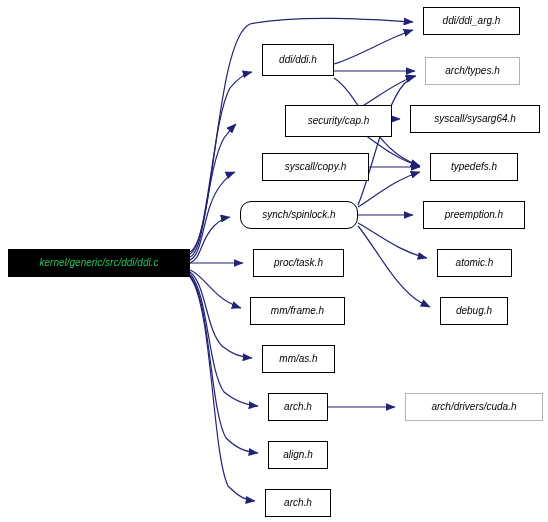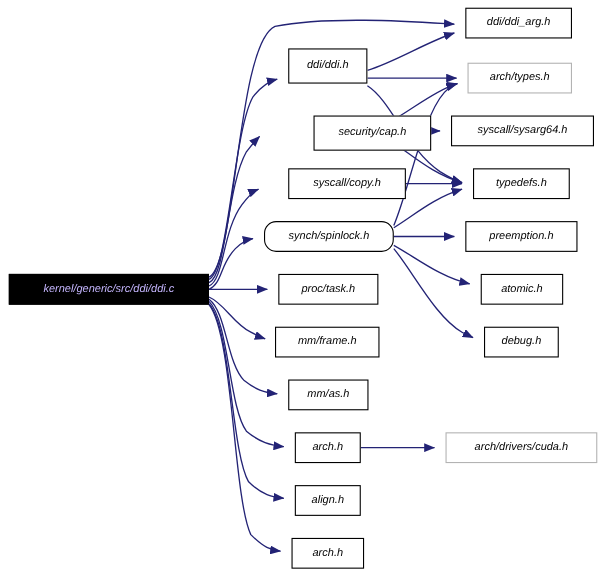--- a/index.html
+++ b/index.html
@@ -32,21 +32,21 @@
     border: 1px solid #000000;
     font-size: 10px;
     color: #000000;
     white-space: nowrap;
     letter-spacing: 0px;
     font-style: italic;
   }
   .node.root {
     background: #000000;
     border: 1px solid #000000;
-    color: #c4b5fd;
+    color: #22c55e;
   }
   .node.dim {
     border: 1px solid #b3b3b3;
     color: #000000;
   }
   .node .label {
     line-height: 1;
     padding: 0 2px;
   }
 </style>

